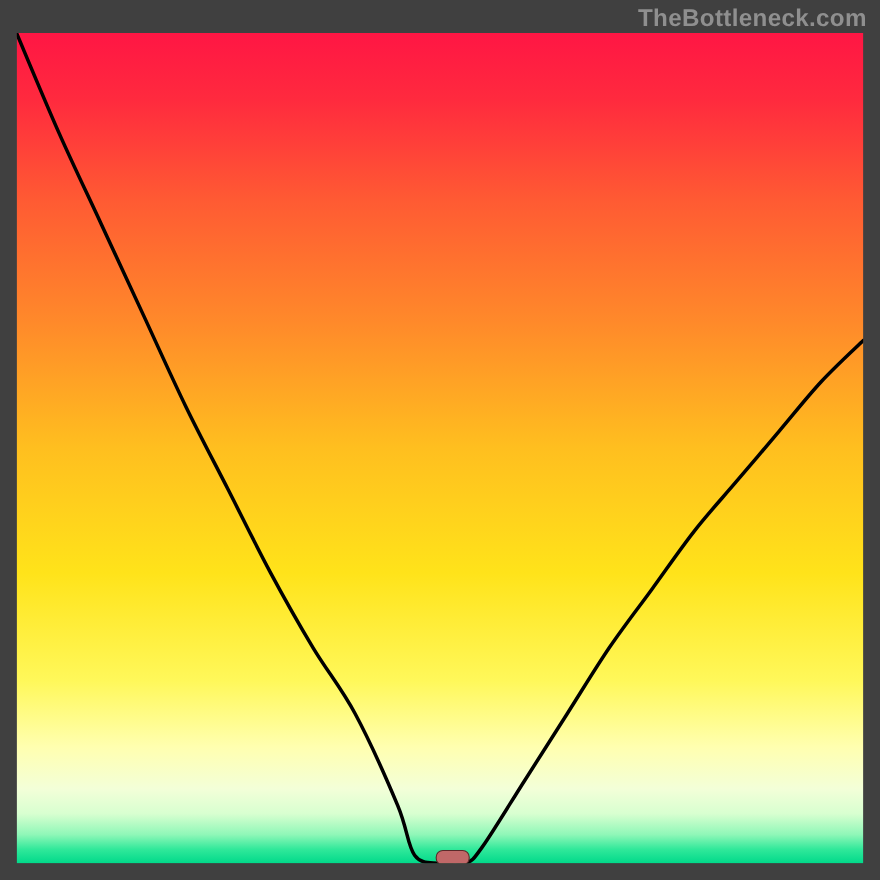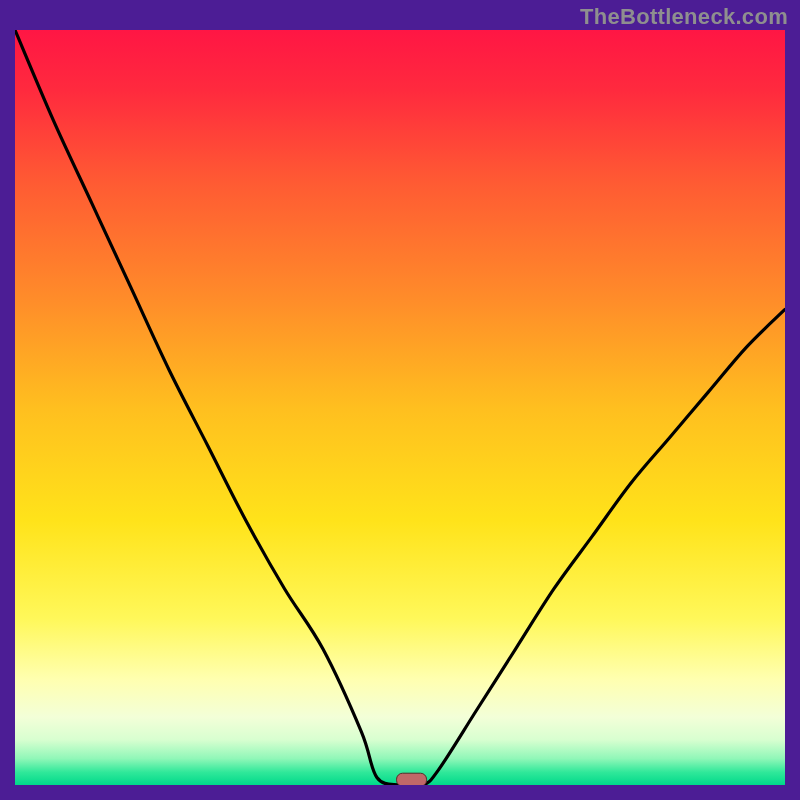--- a/index.html
+++ b/index.html
@@ -9,21 +9,21 @@
     height: 800px;
     background: #000000;
     overflow: hidden;
   }
   .frame {
     position: absolute;
     left: 0;
     top: 0;
     width: 800px;
     height: 800px;
-    background: #4c1d95;
+    background: #404040;
   }
   .plot-area {
     position: absolute;
     left: 15px;
     top: 30px;
     width: 770px;
     height: 755px;
     overflow: hidden;
   }
   .plot-svg {

